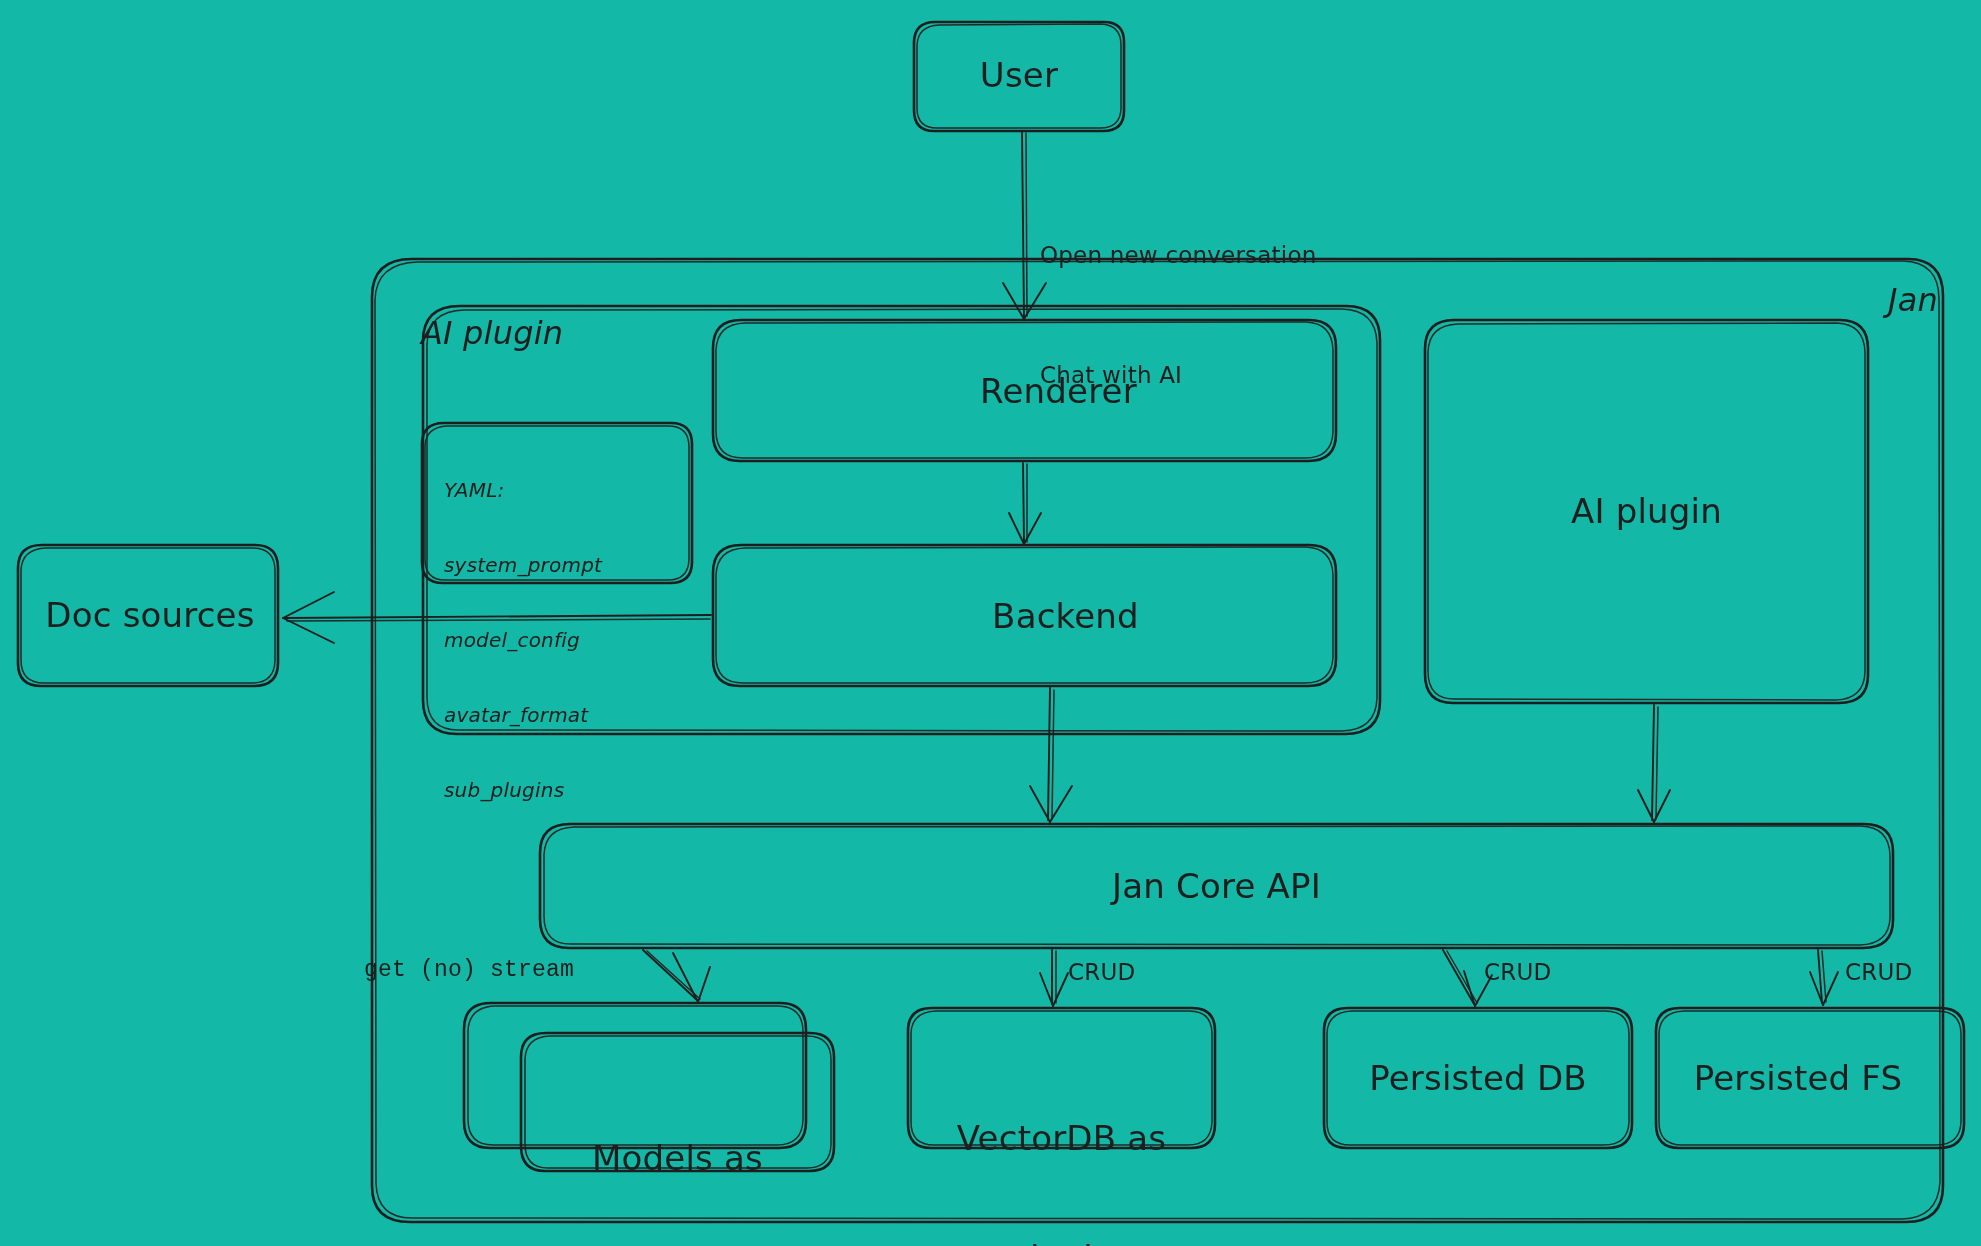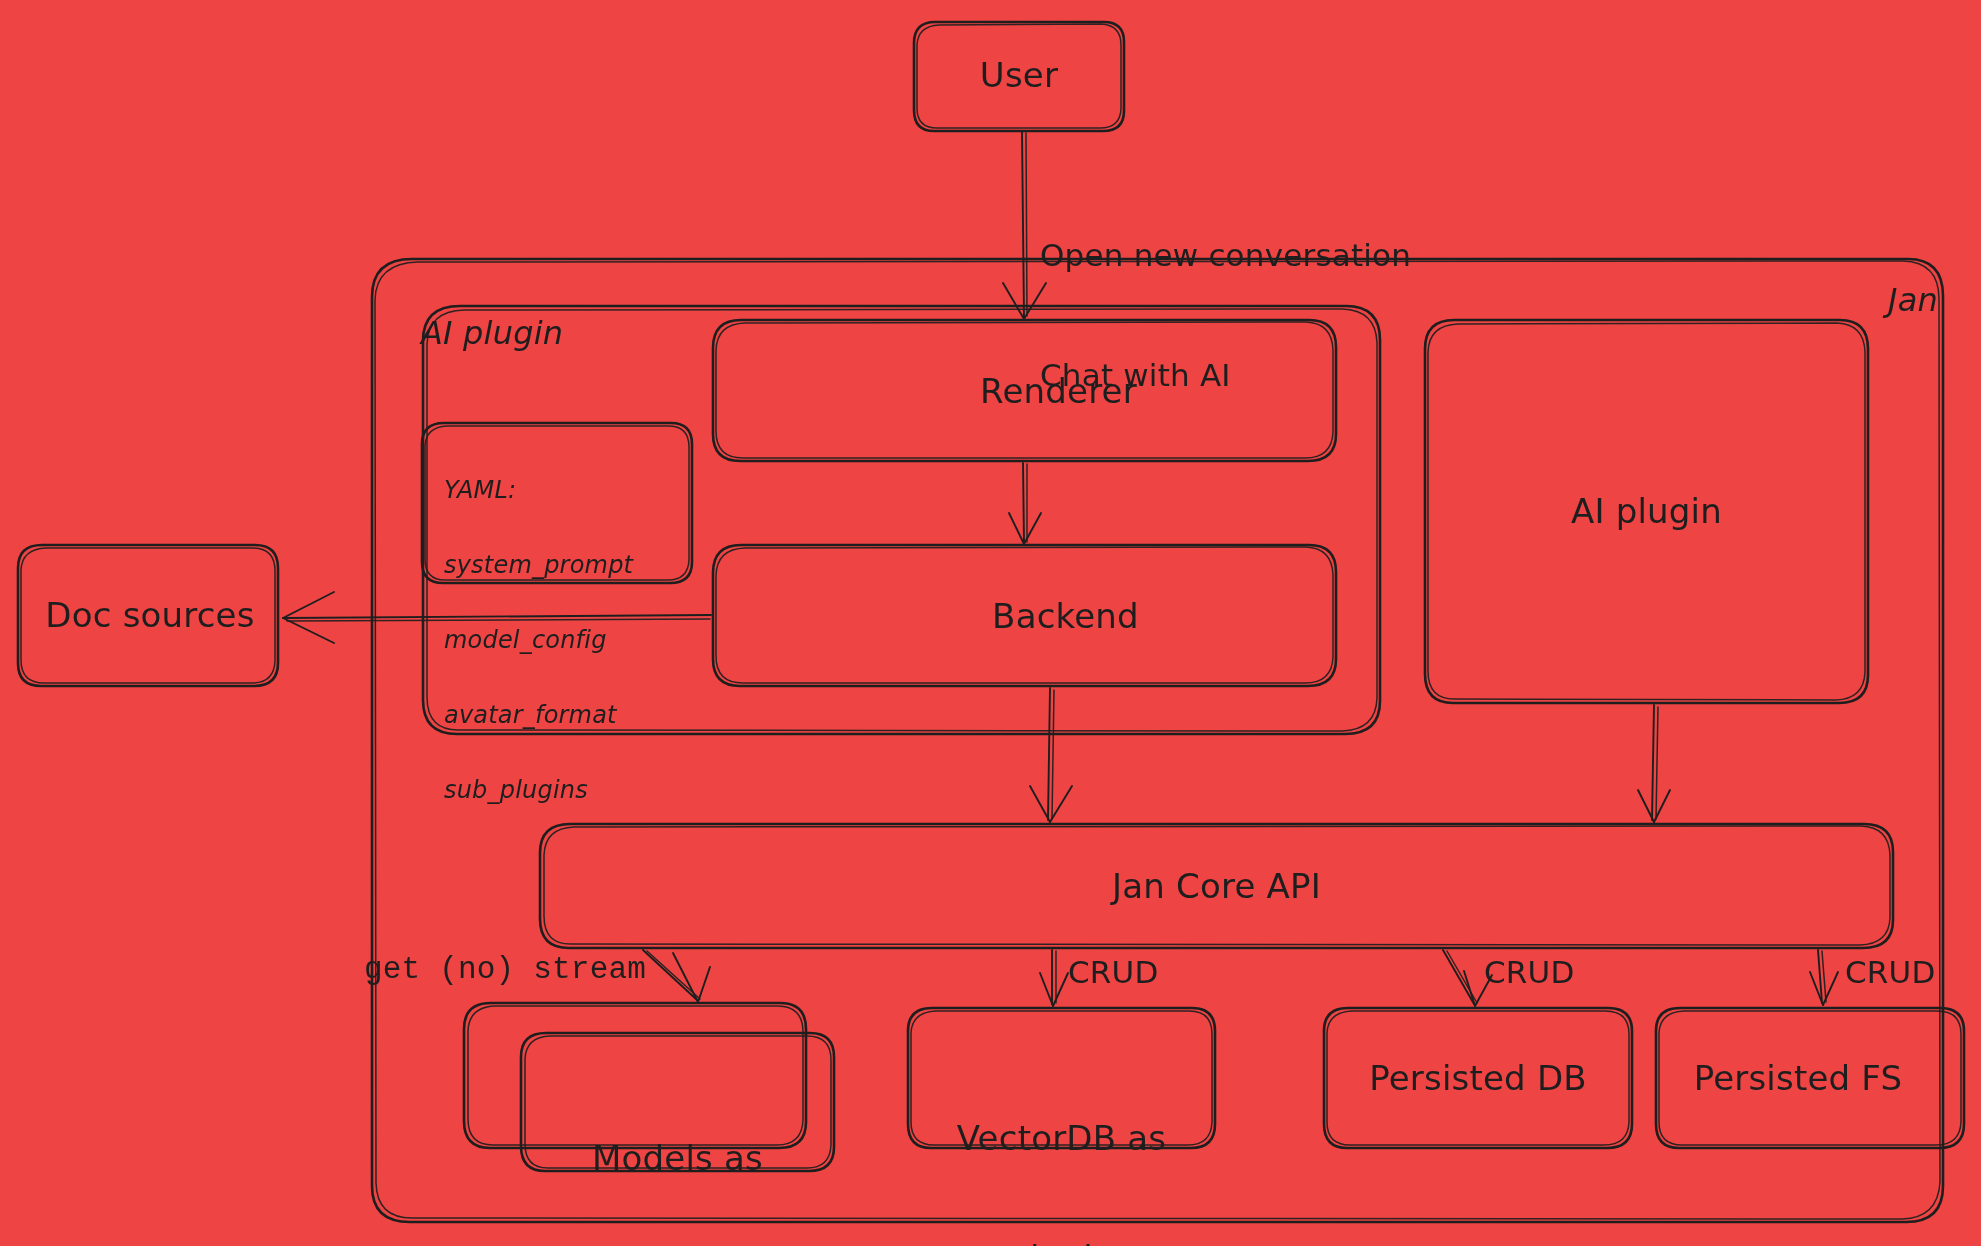--- a/index.html
+++ b/index.html
@@ -10,21 +10,21 @@
   body {
     width: 1981px;
     height: 1246px;
     font-family: "DejaVu Sans", sans-serif;
     overflow: hidden;
   }
   #canvas {
     position: relative;
     width: 1981px;
     height: 1246px;
-    background: #ef4444;
+    background: #14b8a6;
   }
   svg.layer {
     position: absolute;
     top: 0;
     left: 0;
     width: 1981px;
     height: 1246px;
   }
   .stroke {
     fill: none;
@@ -45,25 +45,25 @@
   .boxlabel {
     text-align: center;
     font-size: 34px;
     line-height: 40px;
   }
   .grouplabel {
     font-size: 32px;
     font-style: italic;
   }
   .edgelabel {
-    font-size: 31px;
+    font-size: 23px;
     line-height: 40px;
   }
   .yamltext {
-    font-size: 24px;
+    font-size: 20px;
     line-height: 25px;
     font-style: italic;
     text-align: left;
   }
 </style>
 </head>
 <body>
 
 <div id="canvas">
 

